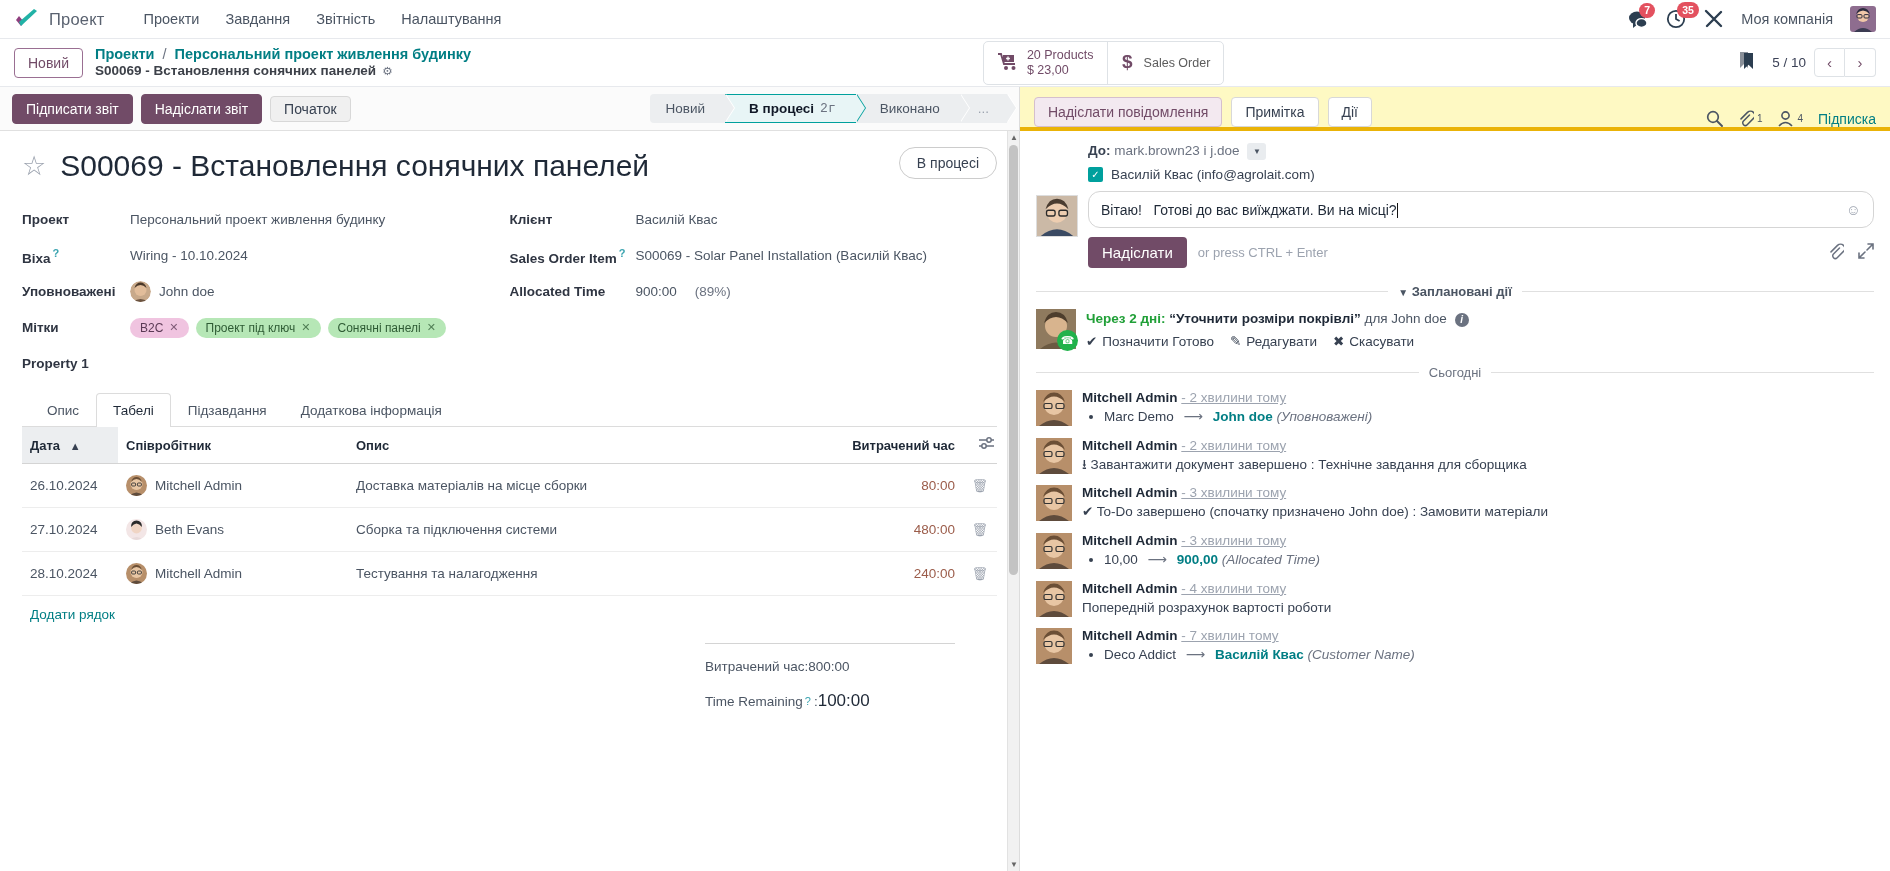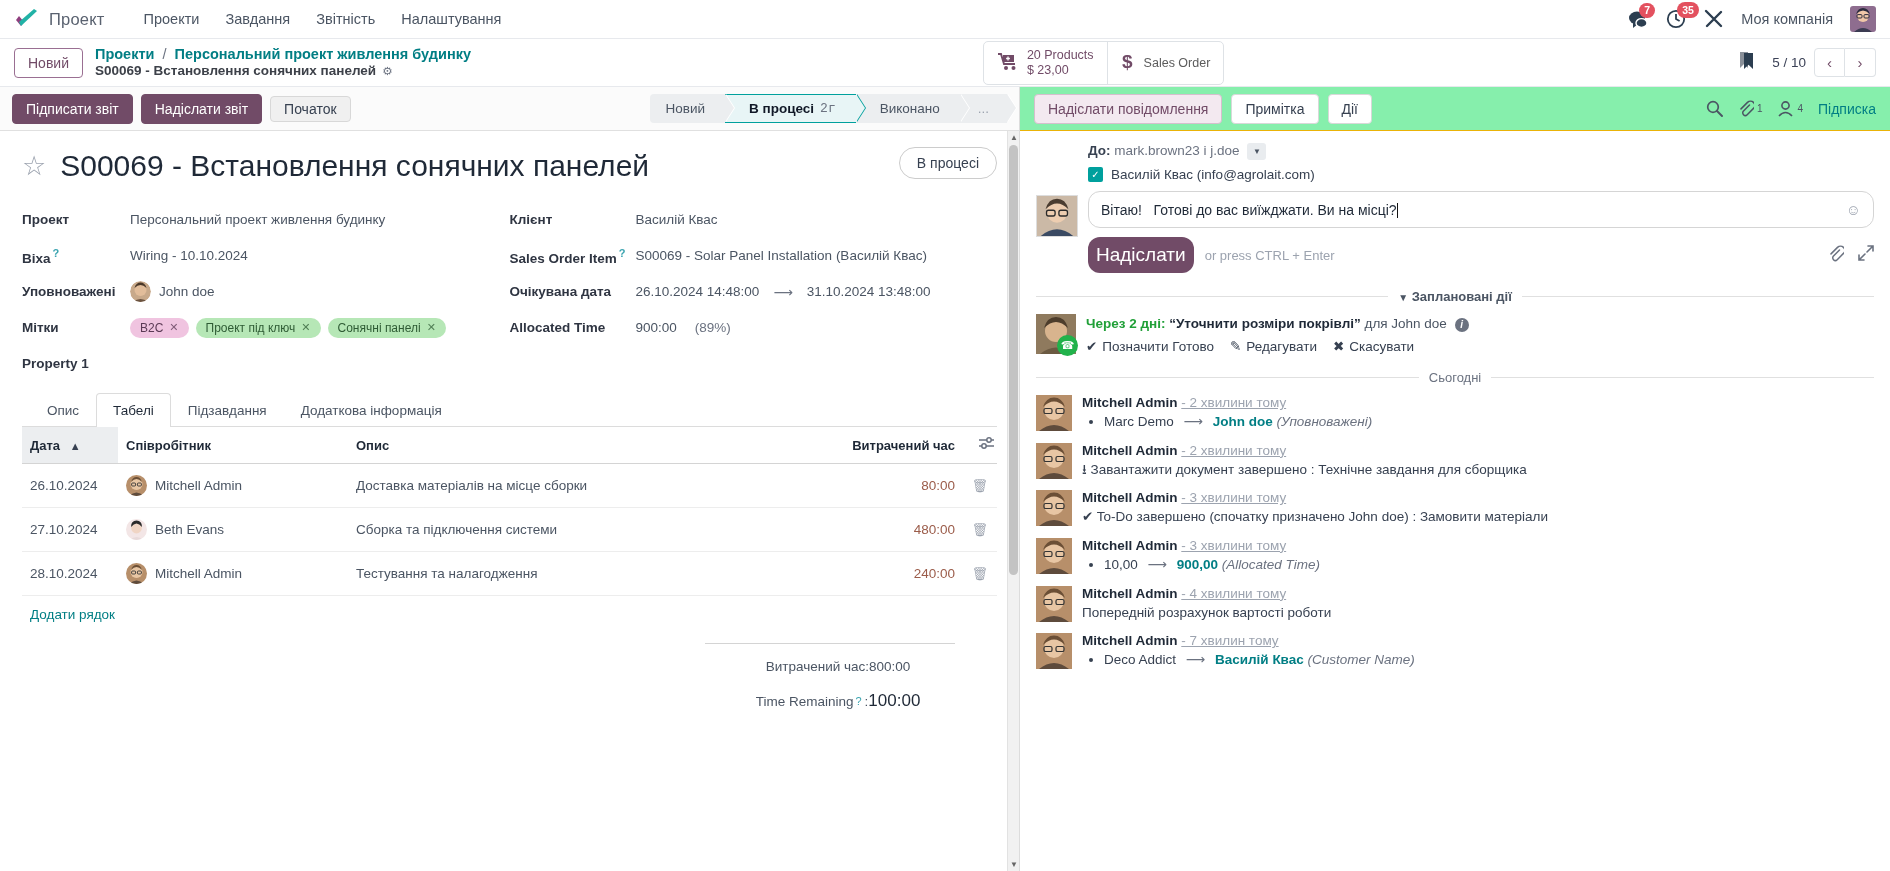--- a/index.html
+++ b/index.html
@@ -191,37 +191,37 @@
   table.grid td.num { text-align: right; color: #9b5c4a; }
   .cell-emp { display: flex; align-items: center; gap: 8px; }
   .trash { color: #9ca3af; cursor: pointer; font-size: 13px; }
   .col-trash { width: 34px; text-align: center; }
   .caret-up { font-size: 11px; color: #374151; margin-left: 6px; }
   .add-row { padding: 11px 8px; font-size: 13.5px; color: #017e84; cursor: pointer; }
   .adj-icon { color: #6b7280; cursor: pointer; margin-left: 8px; font-size: 13px; }
 
   .totals { display: flex; justify-content: flex-end; padding: 10px 42px 0 0; }
   .tot-box { width: 250px; border-top: 1px solid #d4d4d4; padding-top: 10px; }
-  .tot-row { display: flex; justify-content: center; padding: 5px 0; font-size: 13.5px; color: #4b5563; margin-left: 16px; }
+  .tot-row { display: flex; justify-content: flex-start; padding: 5px 0; font-size: 13.5px; color: #4b5563; }
   .tot-row.big { font-size: 17px; color: #1f2937; font-weight: 400; padding-top: 12px; }
   .tot-row.big .tot-lab { font-size: 13.5px; color: #4b5563; display: flex; align-items: center; }
 
   
   .rail {
     position: absolute; right: 0; top: 0; width: 12px; height: 100%;
     background: #f1f1f1; border-left: 1px solid #e2e2e2;
   }
   .rail .thumb { position: absolute; top: 0; left: 1px; width: 9px; height: 430px; background: #c3c3c3; border-radius: 5px; }
   .rail .arrowbox { position: absolute; left: 0; width: 12px; height: 13px; display: flex;
                     align-items: center; justify-content: center; font-size: 8px; color: #666; }
 
   
   .chatter-top {
-    height: 44px; flex: 0 0 44px; border-bottom: 1px solid #eab308;
-    display: flex; align-items: center; padding: 0 14px; gap: 9px; background: #86efac;
+    height: 44px; flex: 0 0 44px; border-bottom: 4px solid #eab308;
+    display: flex; align-items: flex-end; padding: 0 14px; gap: 9px; background: #fef9c3;
   }
   .ch-btn {
     border: 1px solid #d8d8d8; background: #fff; color: #374151;
     border-radius: 4px; padding: 6px 13px; font-size: 14px; cursor: pointer;
   }
   .ch-btn.active { background: #f3e9f0; border-color: #d5bfcd; color: #714b67; }
   .ch-icons { margin-left: auto; display: flex; align-items: center; gap: 15px; color: #6b7280; }
   .ch-ico { position: relative; cursor: pointer; display: flex; align-items: center; gap: 3px; font-size: 14px; }
   .ch-ico sup { font-size: 10px; color: #4b5563; }
   .follow-btn { color: #017e84; font-size: 14px; cursor: pointer; }
@@ -242,22 +242,22 @@
          display: flex; align-items: center; justify-content: center; color: #fff; font-size: 10px; cursor: pointer; }
   .cmp-box {
     border: 1px solid #d5d5d5; border-radius: 12px; padding: 9px 12px;
     display: flex; align-items: center; gap: 8px; background: #fff;
   }
   .cmp-text { flex: 1; font-size: 14px; color: #1f2937; white-space: nowrap; overflow: hidden; }
   .cmp-text .sp { border-bottom: 2px dotted #e74c3c; padding-bottom: 1px; }
   .caret-bar { display: inline-block; width: 1px; height: 15px; background: #111; vertical-align: -3px; }
   .smiley { color: #9ca3af; font-size: 15px; cursor: pointer; }
   .cmp-actions { display: flex; align-items: center; gap: 11px; margin-top: 9px; }
-  .send-btn { background: #714b67; color: #fff; border: none; border-radius: 12px;
-              padding: 7px 8px; font-size: 19px; cursor: pointer; }
+  .send-btn { background: #714b67; color: #fff; border: none; border-radius: 4px;
+              padding: 7px 14px; font-size: 15px; cursor: pointer; }
   .hint { font-size: 13px; color: #9ca3af; }
   .cmp-tools { margin-left: auto; display: flex; gap: 14px; color: #6b7280; font-size: 14px; }
 
   .divider { display: flex; align-items: center; gap: 10px; margin: 16px 0 10px 0; }
   .divider .ln { flex: 1; height: 1px; background: #e0e0e0; }
   .divider .lbl { font-size: 13px; color: #4b5563; font-weight: 700; cursor: pointer; }
   .divider .lbl.plain { font-weight: 400; color: #6b7280; }
 
   .act-item { display: flex; gap: 10px; margin-bottom: 6px; }
   .act-av { width: 40px; flex: 0 0 40px; position: relative; }
@@ -491,28 +491,20 @@
             <div class="fcol">
               <div class="frow">
                 <div class="flabel wide">Клієнт</div>
                 <div class="fval">Василій Квас</div>
               </div>
               <div class="frow">
                 <div class="flabel wide">
                   <span>Sales Order Item</span><span class="tip">?</span>
                 </div>
                 <div class="fval">S00069 - Solar Panel Installation (Василій Квас)</div>
-              </div>
-              <div class="frow">
-                <div class="flabel wide">Очікувана дата</div>
-                <div class="fval">
-                  <span>26.10.2024 14:48:00</span>
-                  <span class="arrow">⟶</span>
-                  <span>31.10.2024 13:48:00</span>
-                </div>
               </div>
               <div class="frow">
                 <div class="flabel wide">Allocated Time</div>
                 <div class="fval">
                   <span>900:00</span>
                   <span class="muted" style="margin-left:10px">(89%)</span>
                 </div>
               </div>
             </div>
           </div>

